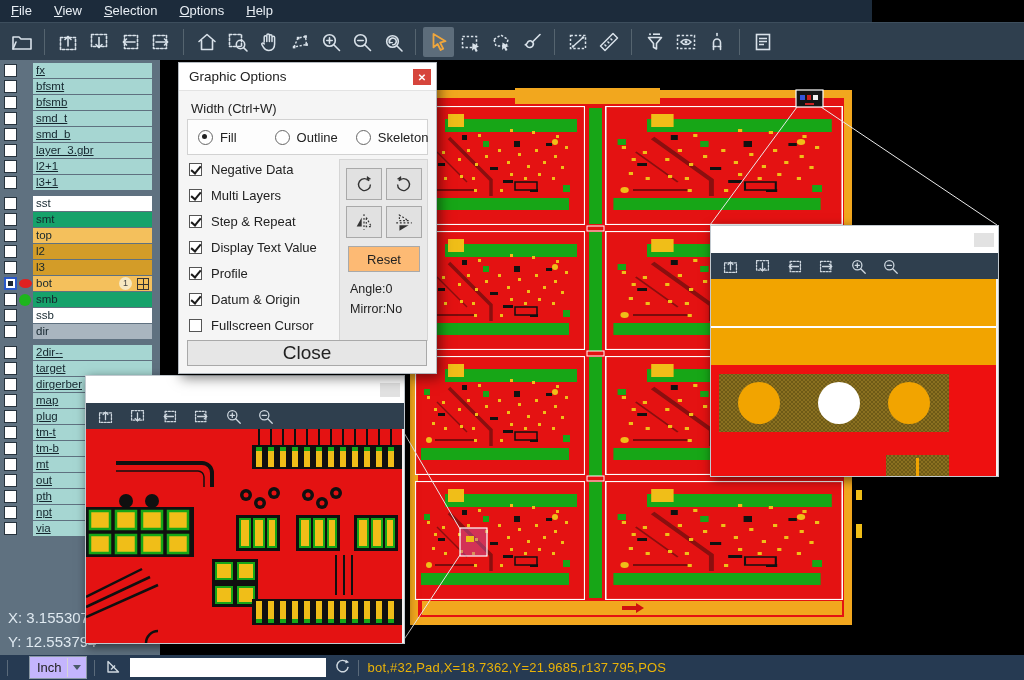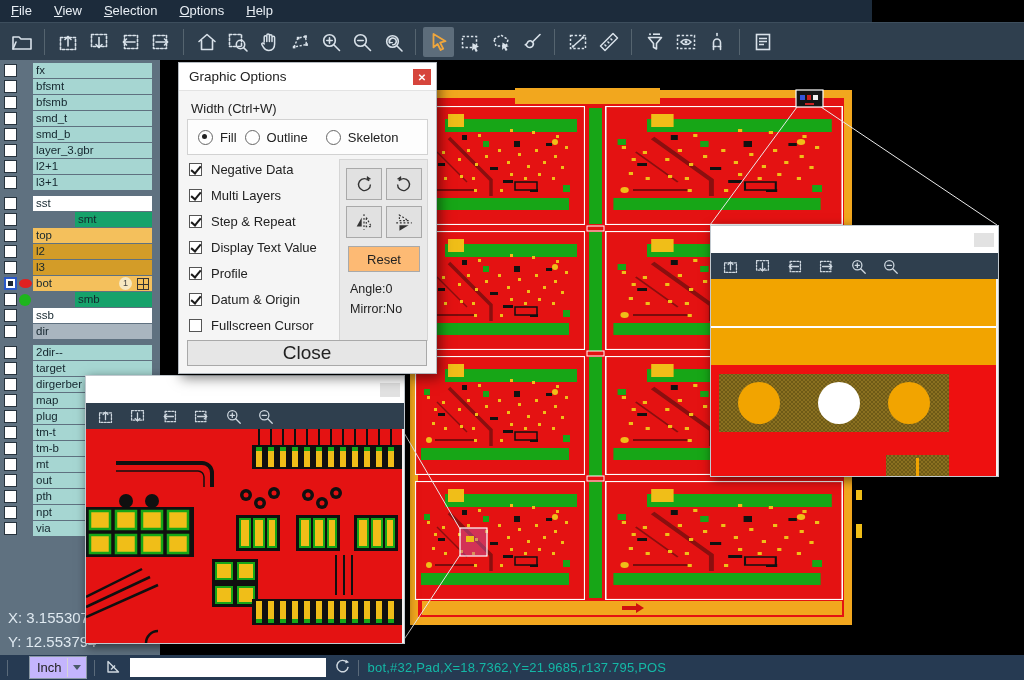--- a/index.html
+++ b/index.html
@@ -23,21 +23,21 @@
   .chev{width:0;height:0;border-left:4px solid transparent;border-right:4px solid transparent;border-top:5px solid #4a5a6a;}
   .layers{padding-top:3px;}
   .lrow{display:flex;align-items:center;height:15px;margin-bottom:1px;}
   .cb{width:11px;height:11px;background:#fff;border:1px solid #27333d;margin-left:4px;flex:none;position:relative;}
   .cb.sel{border:2px solid #2a58c8;width:9px;height:9px;}
   .cb.sel::after{content:"";position:absolute;left:2px;top:2px;width:5px;height:5px;background:#1d2733;}
   .dotcol{width:16px;flex:none;display:flex;justify-content:center;align-items:center;}
   .dot-red{width:13px;height:9px;border-radius:50%;background:#e02020;}
   .dot-green{width:12px;height:12px;border-radius:50%;background:#1db51d;}
   .lbl{flex:1;margin-right:8px;height:15px;line-height:15px;font-size:11.5px;color:#15262e;padding-left:3px;position:relative;white-space:nowrap;overflow:hidden;}
-  .c-teal{background:#a6d6d2;}.c-white{background:#ffffff;}.c-green{background:#16a26b;margin-left:42px;}
+  .c-teal{background:#a6d6d2;text-decoration:underline;}.c-white{background:#ffffff;}.c-green{background:#16a26b;}
   .c-ltor{background:#f4c05c;}.c-gold{background:#d39c28;}.c-gray{background:#a9b5bf;}
   .badge{position:absolute;right:20px;top:1px;width:13px;height:13px;border-radius:50%;background:#f6e7c0;color:#444;font-size:9px;text-align:center;line-height:13px;}
   .gridic{position:absolute;right:3px;top:2px;width:10px;height:10px;border:1px solid #333;background:linear-gradient(#333,#333) center/1px 100% no-repeat,linear-gradient(#333,#333) center/100% 1px no-repeat;}
   .lgap{height:5px;}
   .coords{position:absolute;left:8px;top:546px;color:#dfe9f0;font-size:15px;line-height:24px;}
   
   .canvas{position:absolute;left:160px;top:60px;width:864px;height:595px;background:#000;z-index:1;}
   
   .win{position:absolute;background:#f2f2f2;border:1px solid #c2c9cf;box-shadow:2px 3px 10px rgba(0,0,0,.55);}
   .titlebar{height:27px;background:#fff;position:relative;}
@@ -47,41 +47,41 @@
   .win svg.content{display:block;}
   #rightmag{left:710px;top:225px;width:287px;z-index:5;}
   #leftmag{left:85px;top:375px;width:318px;z-index:6;}
   
   .dialog{position:absolute;left:178px;top:62px;width:257px;height:310px;background:#f5f5f5;border:1px solid #b4bac0;box-shadow:3px 4px 12px rgba(0,0,0,.5);z-index:7;font-size:13px;color:#222;}
   .dtitle{height:28px;background:#fff;display:flex;align-items:center;padding-left:10px;font-size:13.5px;border-bottom:1px solid #e3e3e3;box-sizing:border-box;}
   .dclose{position:absolute;right:5px;top:6px;width:18px;height:16px;background:#d6453c;color:#fff;font-size:10px;font-weight:bold;display:flex;align-items:center;justify-content:center;cursor:default;}
   .dwidth{position:absolute;left:12px;top:38px;}
   .dgroup{position:absolute;left:8px;top:56px;width:239px;height:34px;background:#fdfdfd;border:1px solid #d2d2d2;display:flex;align-items:center;}
   .dradio{display:flex;align-items:center;gap:7px;margin-left:10px;}
-  .dradio:nth-child(2){margin-left:8px;}
+  .dradio:nth-child(2){margin-left:38px;}
   .dradio:nth-child(3){margin-left:18px;}
   .rad{width:13px;height:13px;border:1px solid #666;border-radius:50%;background:#fff;position:relative;flex:none;}
   .rad.on::after{content:"";position:absolute;left:3px;top:3px;width:5px;height:5px;border-radius:50%;background:#222;}
   .dchk{position:absolute;left:10px;display:flex;align-items:center;gap:9px;}
   .cbx{width:13px;height:13px;background:#fff;border:1px solid #555;position:relative;flex:none;box-sizing:border-box;}
   .cbx.on::after{content:"";position:absolute;left:3px;top:0px;width:4px;height:8px;border:solid #1a1a1a;border-width:0 2px 2px 0;transform:rotate(40deg);}
   .dpanel{position:absolute;left:160px;top:96px;width:89px;height:182px;background:#e9e9e9;border:1px solid #d5d5d5;box-sizing:border-box;}
   .ibtn{position:absolute;width:36px;height:32px;background:#e1e1e1;border:1px solid #a9a9a9;display:flex;align-items:center;justify-content:center;color:#333;box-sizing:border-box;}
   .dreset{position:absolute;left:8px;top:86px;width:72px;height:26px;background:#fdba74;border:1px solid #a9a9a9;display:flex;align-items:center;justify-content:center;font-size:13px;box-sizing:border-box;}
   .dmeta{position:absolute;left:10px;font-size:12.5px;}
   .dclosebtn{position:absolute;left:8px;top:277px;width:240px;height:26px;background:#e6e6e6;border:1px solid #a9a9a9;display:flex;align-items:center;justify-content:center;font-size:19px;box-sizing:border-box;}
   
   .statusbar{position:absolute;left:0;top:655px;width:1024px;height:25px;background:#263a52;display:flex;align-items:center;font-size:13px;z-index:10;}
   .ssep{width:1px;height:16px;background:#5a6a7a;margin:0 7px;flex:none;}
   .unitbox{height:21px;background:#c4b5fd;border:1px solid #8a98a4;display:flex;align-items:center;color:#222;margin-left:14px;text-align:center;}
   .unitbox .uval{padding:0 5px 0 7px;}
   .cornerico{margin:0 6px 0 2px;color:#cfd8e0;}
   .cmdinput{width:188px;height:19px;border:none;background:#fff;margin-left:2px;font-family:"Liberation Sans",sans-serif;font-size:12px;padding:0 4px;}
   .refreshico{margin-left:8px;color:#cfd8e0;}
-  .smsg{color:#14b8a6;font-size:13px;letter-spacing:.2px;margin-left:2px;white-space:nowrap;}
+  .smsg{color:#eab308;font-size:13px;letter-spacing:.2px;margin-left:2px;white-space:nowrap;}
 </style>
 </head>
 <body>
 
 <svg width="0" height="0" style="position:absolute" aria-hidden="true">
 <defs>
 <symbol id="i-folder" viewBox="0 0 24 24">
         <g fill="none" stroke="currentColor" stroke-width="1.6" stroke-linecap="round" stroke-linejoin="round">
           <path d="M3 19V7h6l2 2h10v10z"></path>
           <path d="M3 19l3-7"></path>

